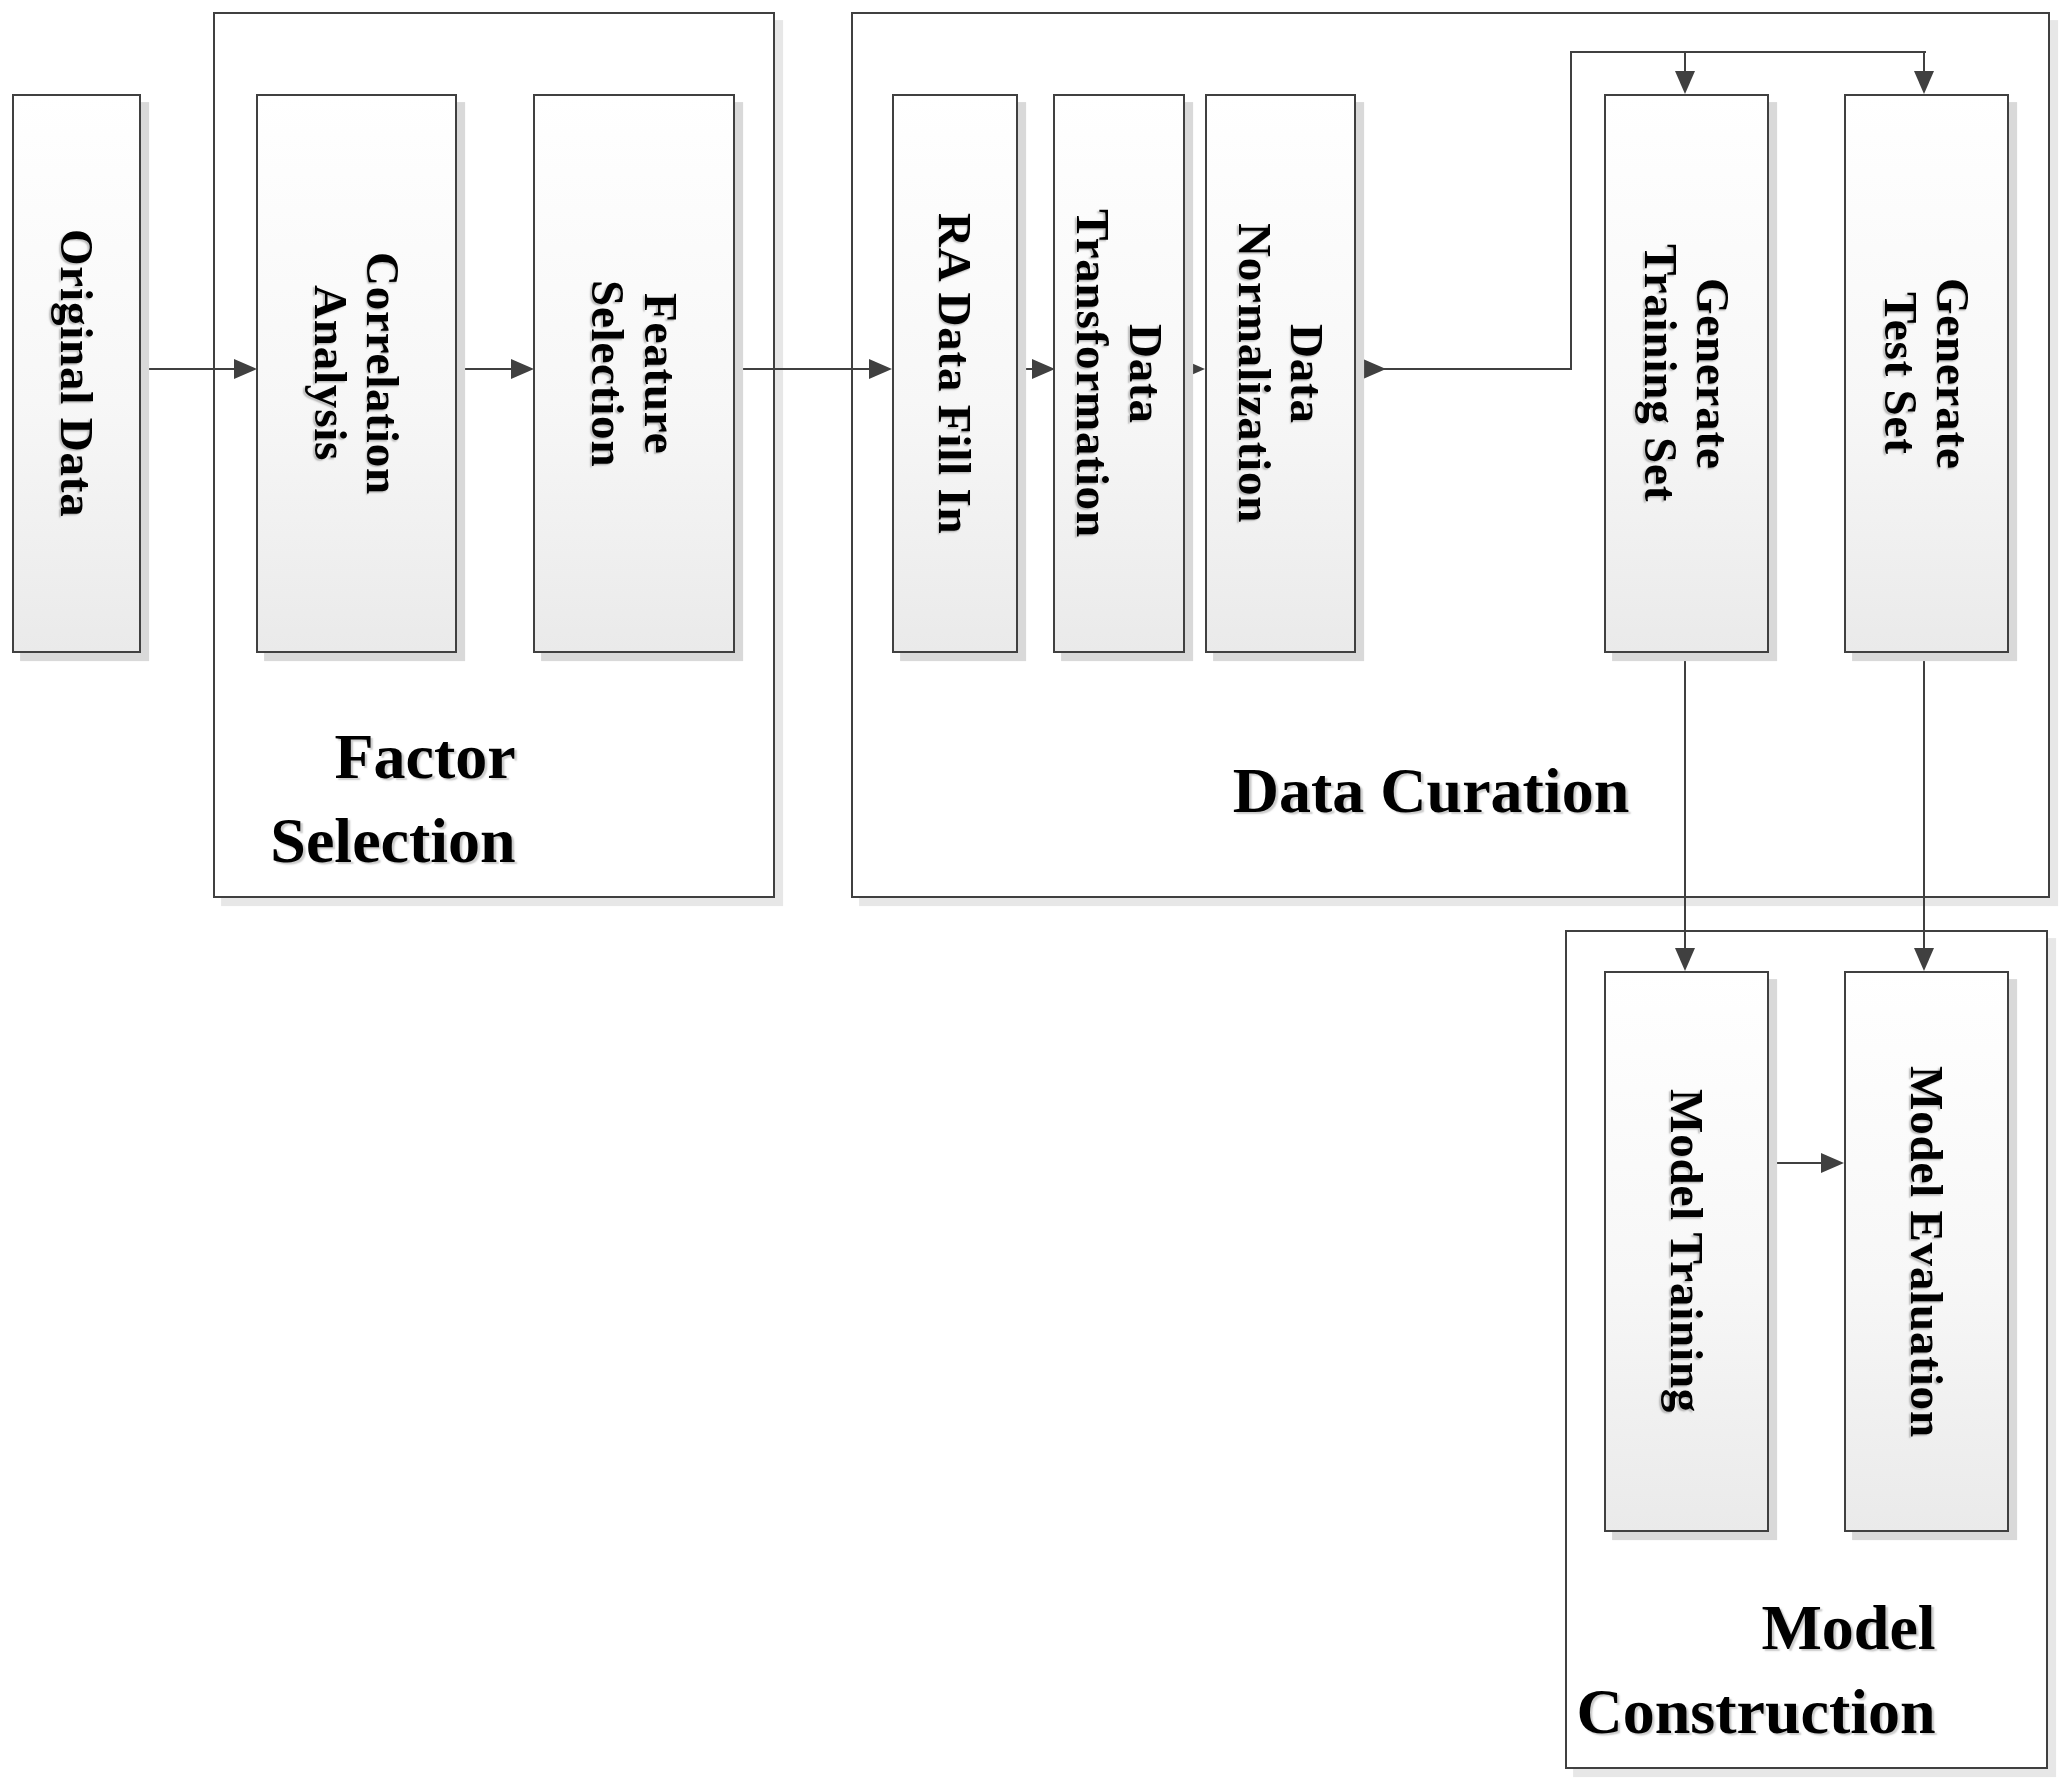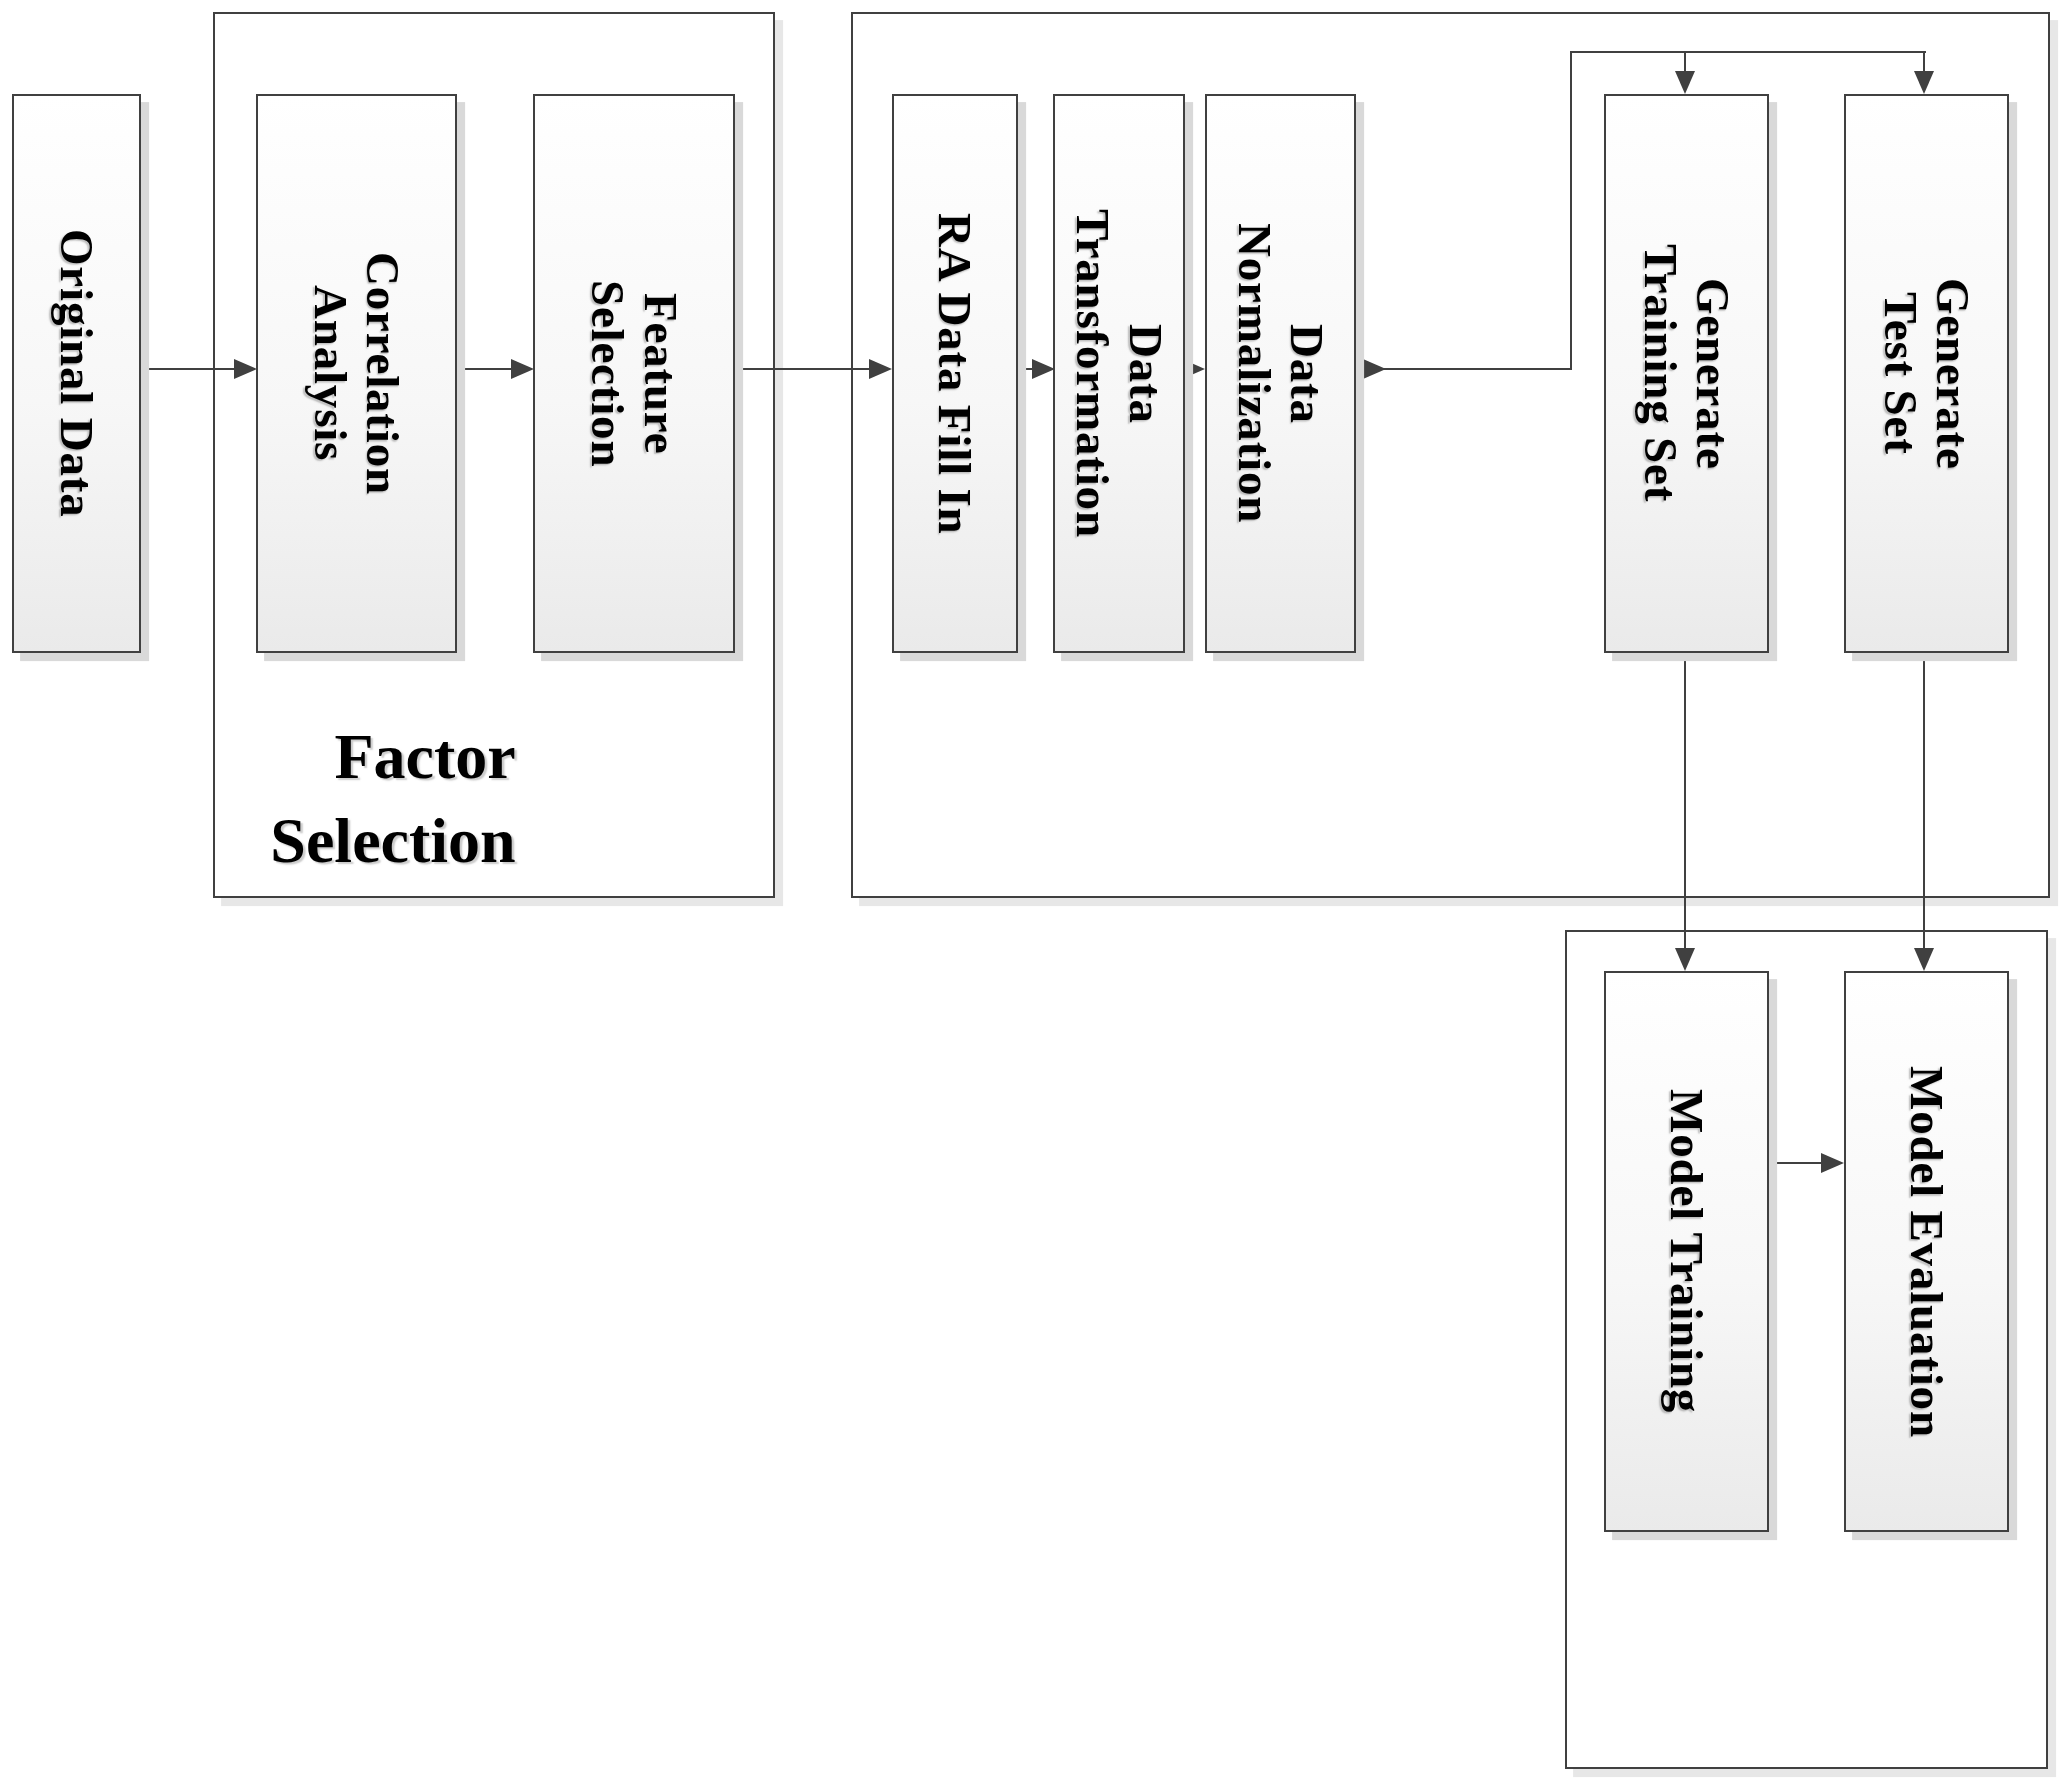--- a/index.html
+++ b/index.html
@@ -174,16 +174,19 @@
     <span class="node-label">Model Training</span>
   </div>
 
   <div class="node" style="left:1844px;top:971px;width:161px;height:557px;">
     <span class="node-label">Model Evaluation</span>
   </div>
 
   <div class="group-label" style="left:393px;top:715px;">Factor
 Selection</div>
 
+  <div class="group-label" style="left:1431px;top:749px;">Data Curation</div>
 
+  <div class="group-label" style="left:1756px;top:1586px;">Model
+Construction</div>
 
 </div>
 
 
 </body></html>

